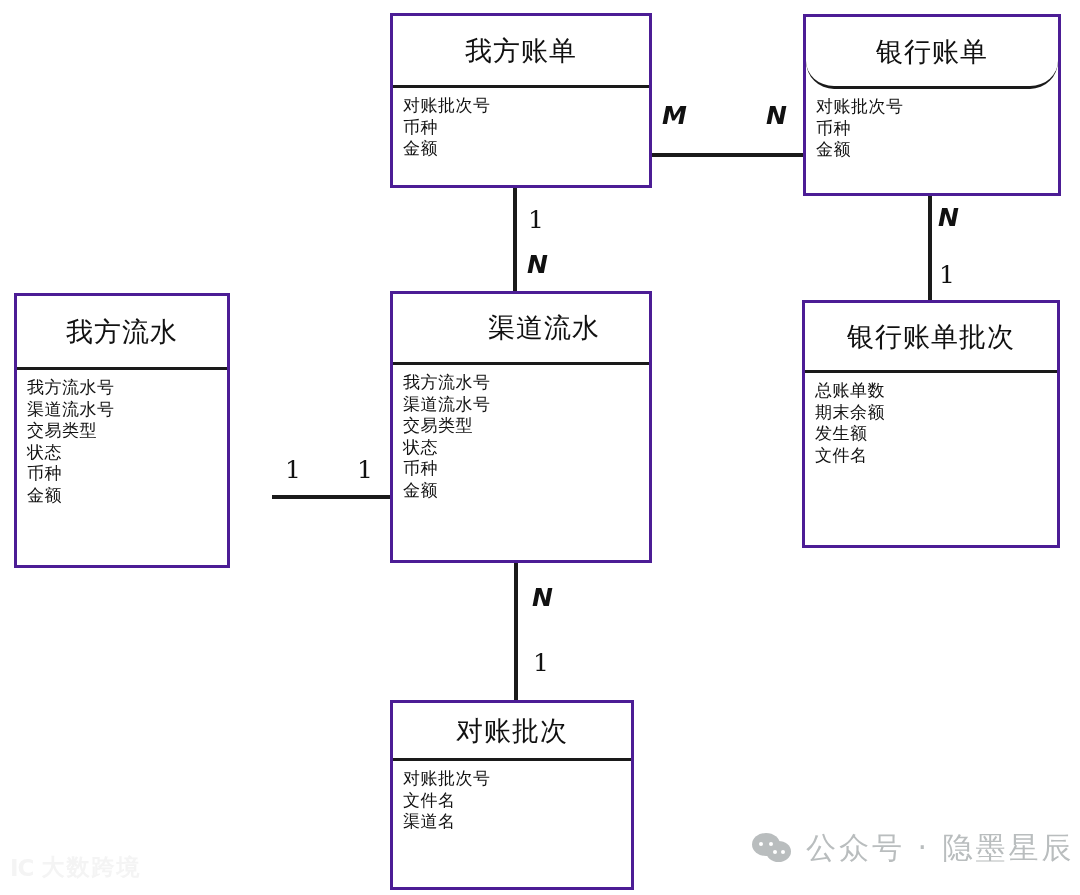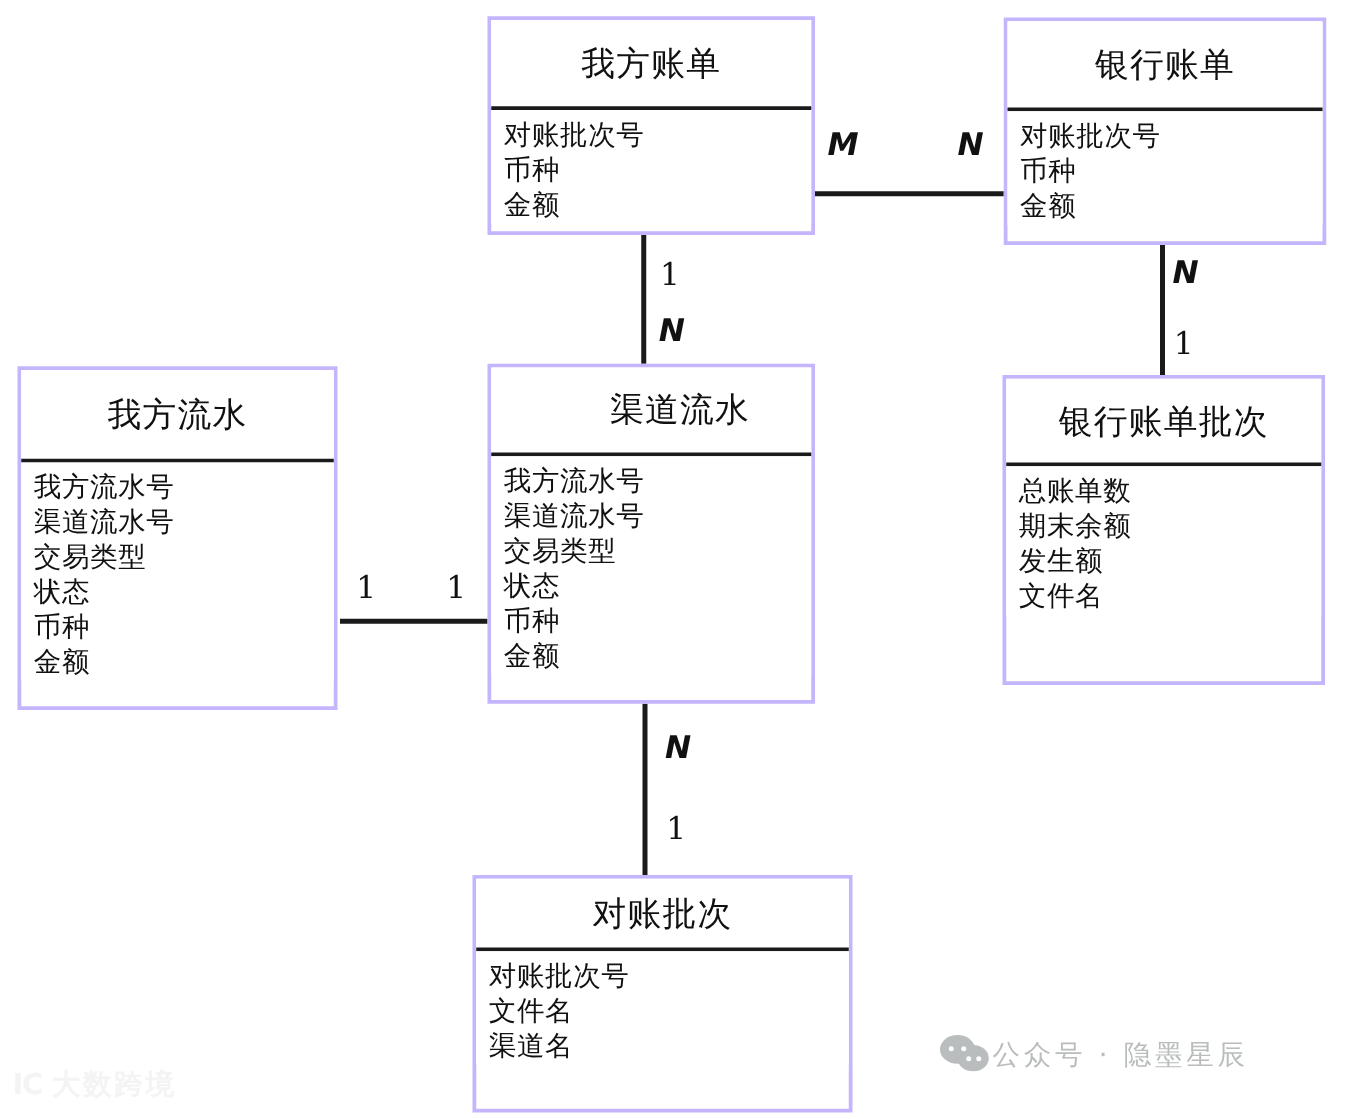--- a/index.html
+++ b/index.html
@@ -13,21 +13,21 @@
     width: 1080px;
     height: 895px;
     background: #ffffff;
     overflow: hidden;
     font-family: "DejaVu Sans", "Liberation Sans", sans-serif;
   }
   
   .entity {
     position: absolute;
     box-sizing: border-box;
-    border: 3px solid #c4b5fd;
+    border: 3px solid #4c1d95;
     background: #ffffff;
     z-index: 5;
   }
   .entity-header {
     box-sizing: border-box;
     width: 100%;
     border-bottom: 3px solid #1a1a1a;
     display: flex;
     align-items: center;
     justify-content: center;
@@ -36,21 +36,21 @@
     color: #111111;
     letter-spacing: 1px;
     background: #ffffff;
   }
   .entity-attrs {
     box-sizing: border-box;
     padding: 7px 0 0 10px;
     background: #ffffff;
   }
   .attr {
-    font-size: 22px;
+    font-size: 17px;
     line-height: 1.27;
     color: #111111;
     white-space: nowrap;
     letter-spacing: 0.5px;
   }
   
   .link {
     position: absolute;
     background: #1a1a1a;
     z-index: 2;
@@ -72,22 +72,23 @@
     font-weight: normal;
     font-family: "DejaVu Serif", "Liberation Serif", serif;
   }
   
   .wm-wechat {
     position: absolute;
     left: 752px;
     top: 828px;
     display: flex;
     align-items: center;
+    gap: 12px;
     color: #b9bdbe;
-    font-size: 22px;
+    font-size: 30px;
     letter-spacing: 3px;
     z-index: 8;
     user-select: none;
   }
   .wm-wechat .bubbles {
     position: relative;
     width: 42px;
     height: 32px;
   }
   .wm-wechat .b1, .wm-wechat .b2 {
@@ -164,29 +165,29 @@
   <div class="entity" style="left:390px; top:13px; width:262px; height:175px;">
     <div class="entity-header" style="height:72px;">我方账单</div>
     <div class="entity-attrs">
       <div class="attr">对账批次号</div>
       <div class="attr">币种</div>
       <div class="attr">金额</div>
     </div>
   </div>
 
   <div class="entity" style="left:803px; top:14px; width:258px; height:182px;">
-    <div class="entity-header" style="height:72px;">银行账单</div>
+    <div class="entity-header" style="height:72px;border-radius:28px;">银行账单</div>
     <div class="entity-attrs">
       <div class="attr">对账批次号</div>
       <div class="attr">币种</div>
       <div class="attr">金额</div>
     </div>
   </div>
 
-  <div class="entity" style="left:14px; top:293px; width:256px; height:275px;">
+  <div class="entity" style="left:14px; top:293px; width:216px; height:275px;">
     <div class="entity-header" style="height:74px;">我方流水</div>
     <div class="entity-attrs">
       <div class="attr">我方流水号</div>
       <div class="attr">渠道流水号</div>
       <div class="attr">交易类型</div>
       <div class="attr">状态</div>
       <div class="attr">币种</div>
       <div class="attr">金额</div>
     </div>
   </div>
@@ -206,21 +207,21 @@
   <div class="entity" style="left:802px; top:300px; width:258px; height:248px;">
     <div class="entity-header" style="height:70px;">银行账单批次</div>
     <div class="entity-attrs">
       <div class="attr">总账单数</div>
       <div class="attr">期末余额</div>
       <div class="attr">发生额</div>
       <div class="attr">文件名</div>
     </div>
   </div>
 
-  <div class="entity" style="left:378px; top:700px; width:304px; height:190px;">
+  <div class="entity" style="left:390px; top:700px; width:244px; height:190px;">
     <div class="entity-header" style="height:58px;">对账批次</div>
     <div class="entity-attrs">
       <div class="attr">对账批次号</div>
       <div class="attr">文件名</div>
       <div class="attr">渠道名</div>
     </div>
   </div>
 
   <div class="wm-wechat">
     <span class="bubbles">

